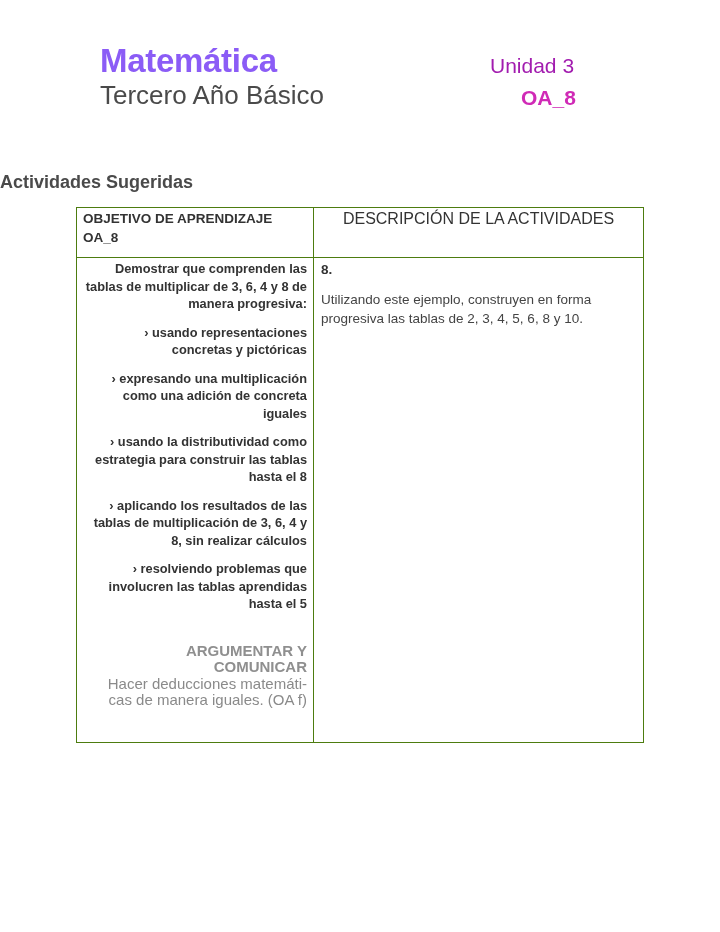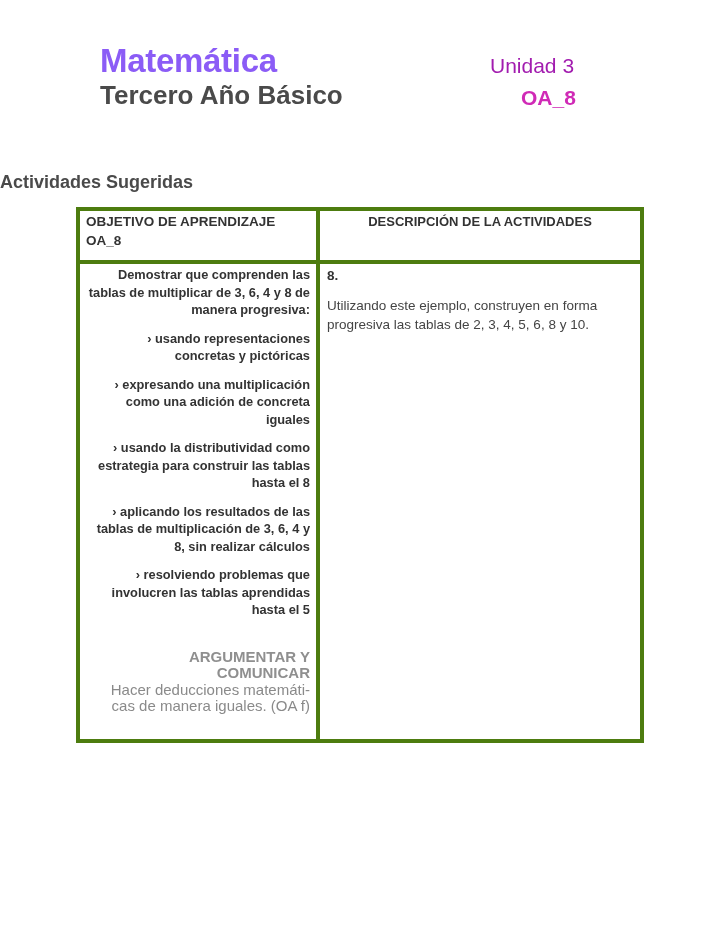--- a/index.html
+++ b/index.html
@@ -1,27 +1,27 @@
 <!DOCTYPE html>
 <html><head>
 <meta charset="utf-8">
 <style>
   html, body { margin: 0; padding: 0; background: #ffffff; }
   body { width: 720px; height: 932px; position: relative; overflow: hidden;
          font-family: "Liberation Sans", sans-serif; color: #333333; }
   .title-main { position: absolute; left: 100px; top: 42px; font-size: 33px; font-weight: bold; color: #8b5cf6; letter-spacing: -0.3px; }
-  .title-sub { position: absolute; left: 100px; top: 80px; font-size: 26px; font-weight: bold; color: #4a4a4a; }
+  .title-sub { position: absolute; left: 100px; top: 80px; font-size: 26px; font-weight: normal; color: #4a4a4a; }
   .unit { position: absolute; left: 490px; top: 54px; font-size: 21px; font-weight: normal; color: #a21caf; }
   .oa { position: absolute; left: 521px; top: 86px; font-size: 21px; font-weight: bold; color: #d02ab6; }
   .section-title { position: absolute; left: 0; width: 720px; top: 172px; text-align: left; font-size: 18px; font-weight: bold; color: #4a4a4a; }
   table.act { position: absolute; left: 76px; top: 207px; width: 568px; height: 536px; border-collapse: collapse; }
-  table.act td { border: 4px solid #4d7c0f; vertical-align: top; padding: 0; }
+  table.act td { border: 1px solid #4d7c0f; vertical-align: top; padding: 0; }
   .col-left { width: 224px; }
   .hdr-left { padding: 1px 6px 0 6px !important; font-size: 13.5px; font-weight: bold; color: #333; line-height: 19px; height: 48px; }
-  .hdr-right { padding: 1px 6px 0 6px !important; font-size: 13px; font-weight: bold; color: #333; line-height: 19px; text-align: center; }
+  .hdr-right { padding: 1px 6px 0 6px !important; font-size: 16px; font-weight: normal; color: #333; line-height: 19px; text-align: center; }
   .body-left { padding: 2px 6px 0 6px !important; font-size: 12.8px; font-weight: bold; color: #333; line-height: 17.5px; text-align: right; }
   .body-left p { margin: 0 0 11px 0; }
   .argument { margin-top: 30px; padding-left: 8px; font-size: 15px; color: #8a8a8a; line-height: 16.5px; font-weight: normal; }
   .argument .arg-title { font-weight: bold; color: #8f8f8f; }
   .body-right { padding: 2px 6px 0 7px !important; font-size: 13.5px; color: #444; line-height: 19px; }
   .act-num { font-weight: bold; color: #333; margin-bottom: 11px; }
 </style>
 </head>
 <body>
 

